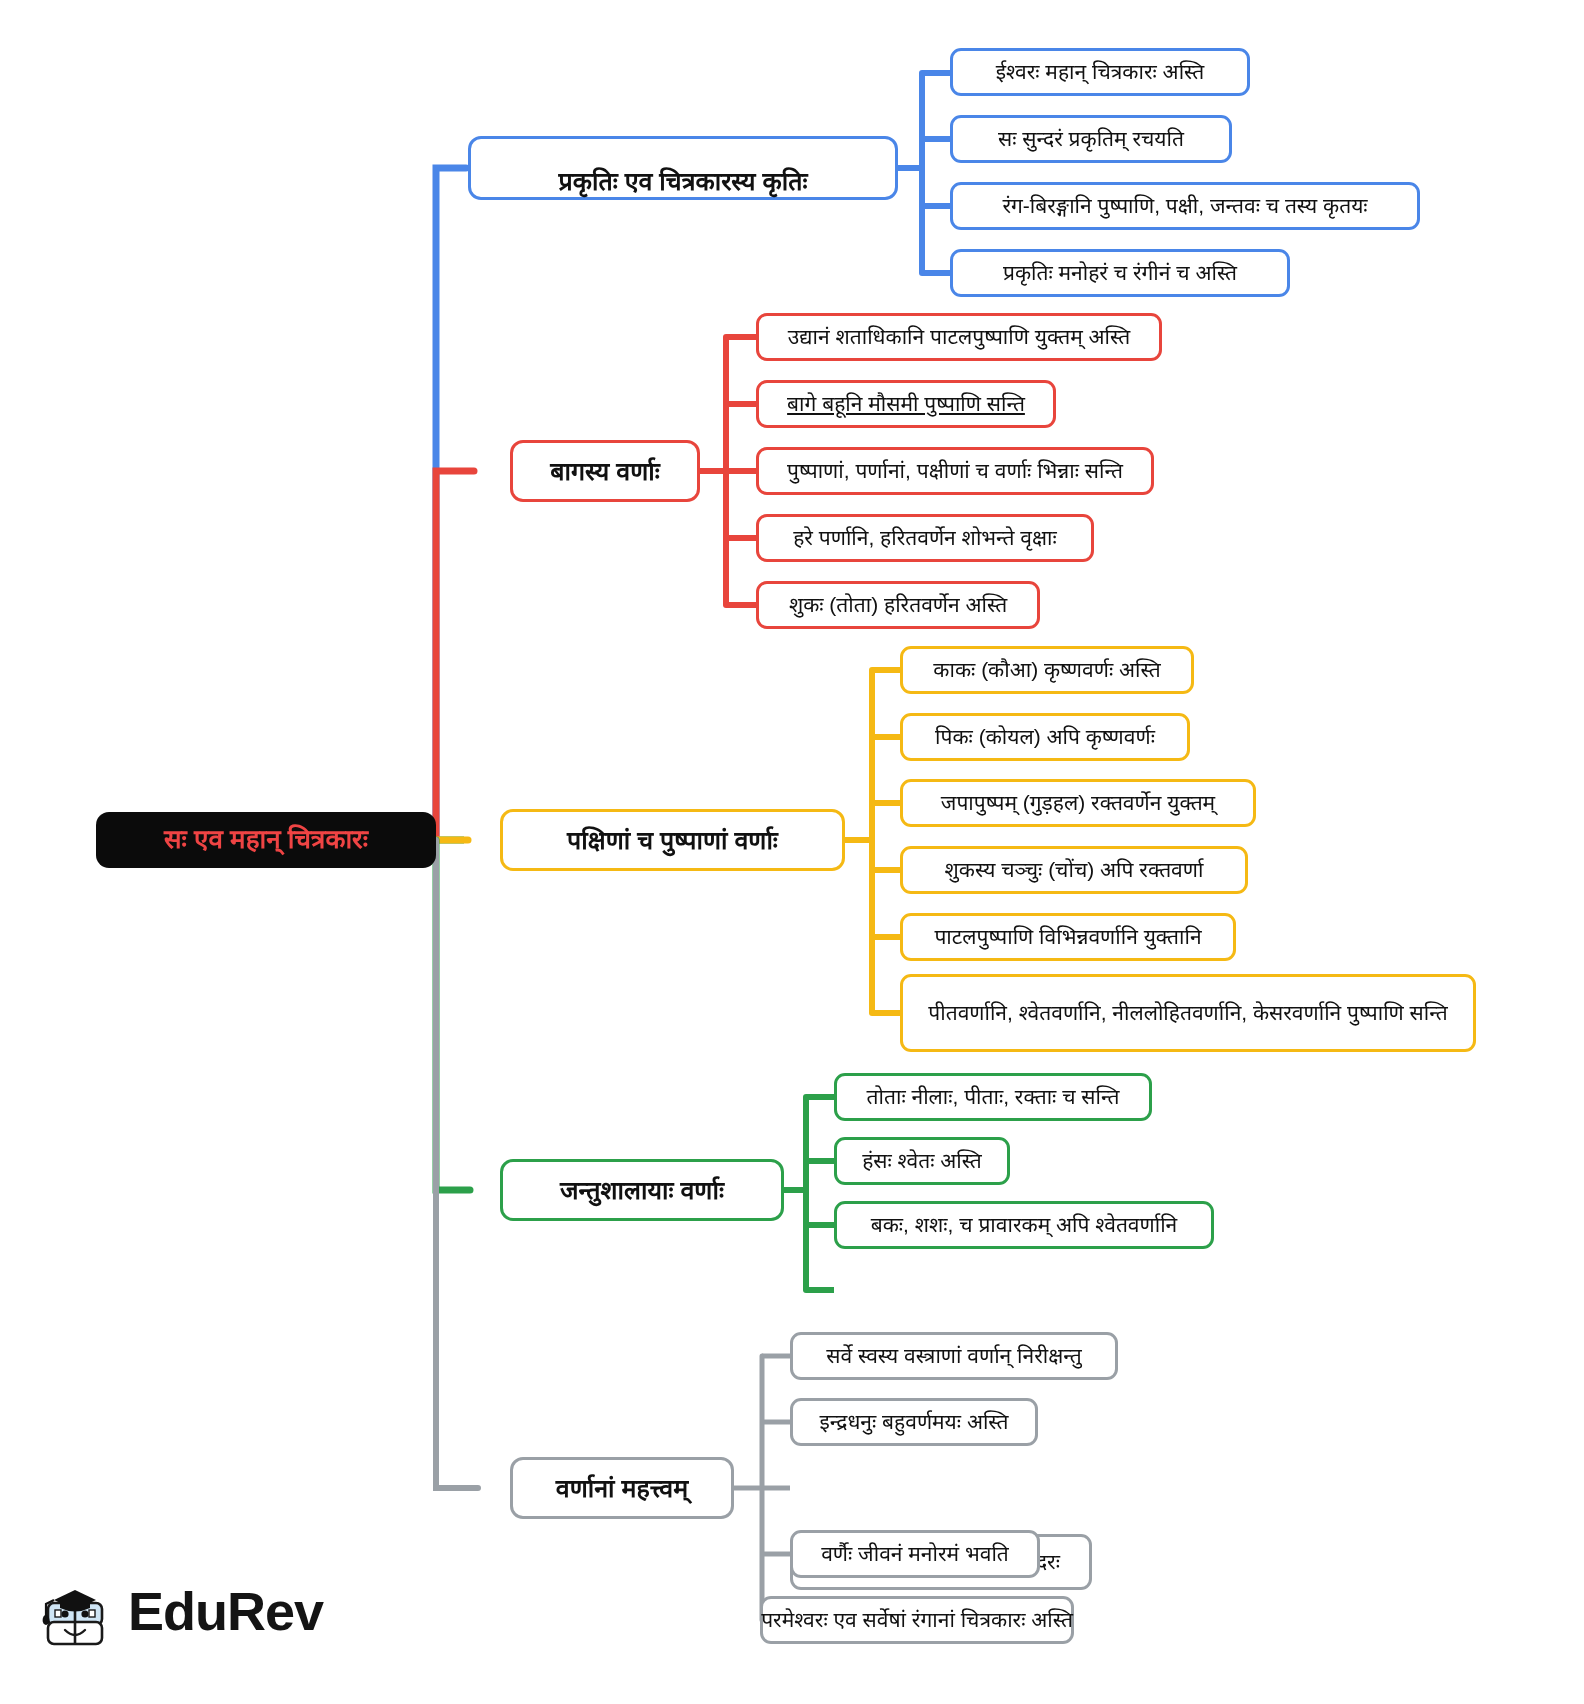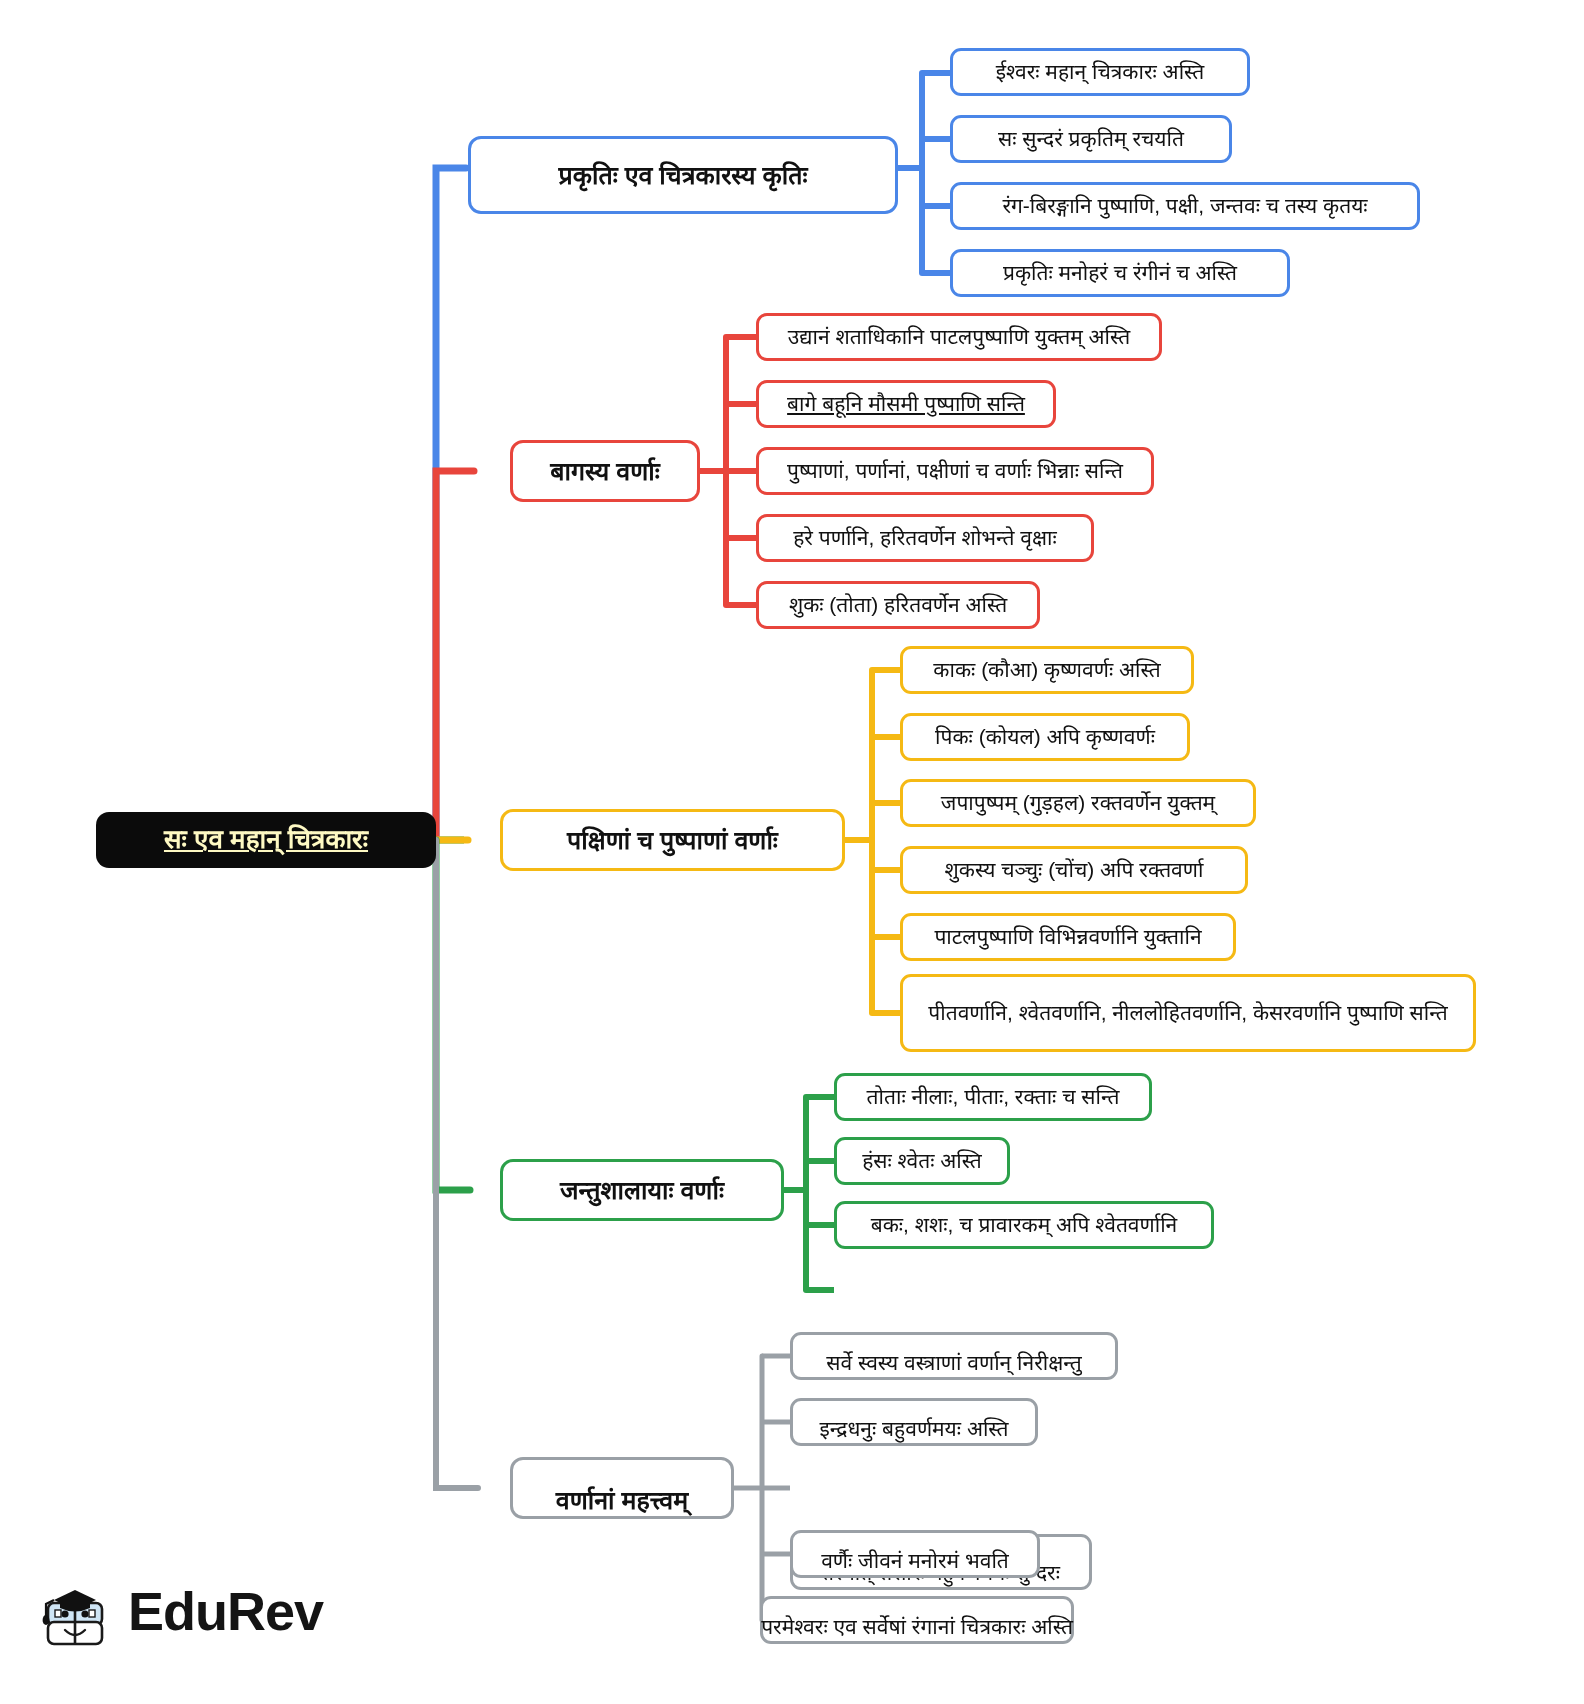--- a/index.html
+++ b/index.html
@@ -29,27 +29,26 @@
     text-align: center;
     background: #ffffff;
     border-style: solid;
     line-height: 1.28;
     white-space: nowrap;
   }
   .node.wrap { white-space: normal; }
 
   .root {
     background: #0b0b0b;
-    color: #fef9c3;
+    color: #ef4444;
     border: none;
     border-radius: 13px;
     font-size: 26px;
     font-weight: 700;
     padding: 0 16px;
-    text-decoration: underline;
   }
 
   .branch {
     border-width: 3.5px;
     border-radius: 13px;
     font-size: 25px;
     font-weight: 600;
     color: #111;
     padding: 0 14px;
   }
@@ -59,21 +58,21 @@
     font-size: 21px;
     font-weight: 500;
     color: #111;
     padding: 0 12px;
   }
 
   .c-blue   { border-color: #4a86e8; }
   .c-red    { border-color: #e8453c; }
   .c-yellow { border-color: #f5b914; }
   .c-green  { border-color: #2ca04a; }
-  .c-gray   { border-color: #9aa0a6; align-items: flex-end; }
+  .c-gray   { border-color: #9aa0a6; }
 
   
   #logo {
     position: absolute;
     left: 34px;
     top: 1570px;
     display: flex;
     align-items: center;
     gap: 10px;
   }
@@ -142,21 +141,21 @@
     <path d="M762 1422 L790 1422" stroke="#9aa0a6" stroke-width="5" fill="none"></path>
     <path d="M762 1488 L790 1488" stroke="#9aa0a6" stroke-width="5" fill="none"></path>
     <path d="M762 1554 L790 1554" stroke="#9aa0a6" stroke-width="5" fill="none"></path>
     <path d="M762 1620 L790 1620" stroke="#9aa0a6" stroke-width="5" fill="none"></path>
   </svg>
 
   <div class="node root" style="left:96px; top:812px; width:340px; height:56px;">
     <span>सः एव महान् चित्रकारः</span>
   </div>
 
-  <div class="node branch c-blue" style="left:468px; top:136px; width:430px; height:78px;">
+  <div class="node branch c-blue" style="left:468px; top:136px; width:430px; height:64px;align-items:flex-end;">
     <span>प्रकृतिः एव चित्रकारस्य कृतिः</span>
   </div>
 
   <div class="node leaf c-blue" style="left:950px; top:48px; width:300px; height:48px;">
     <span>ईश्वरः महान् चित्रकारः अस्ति</span>
   </div>
   <div class="node leaf c-blue" style="left:950px; top:115px; width:282px; height:48px;">
     <span>सः सुन्दरं प्रकृतिम् रचयति</span>
   </div>
   <div class="node leaf c-blue" style="left:950px; top:182px; width:470px; height:48px;">

